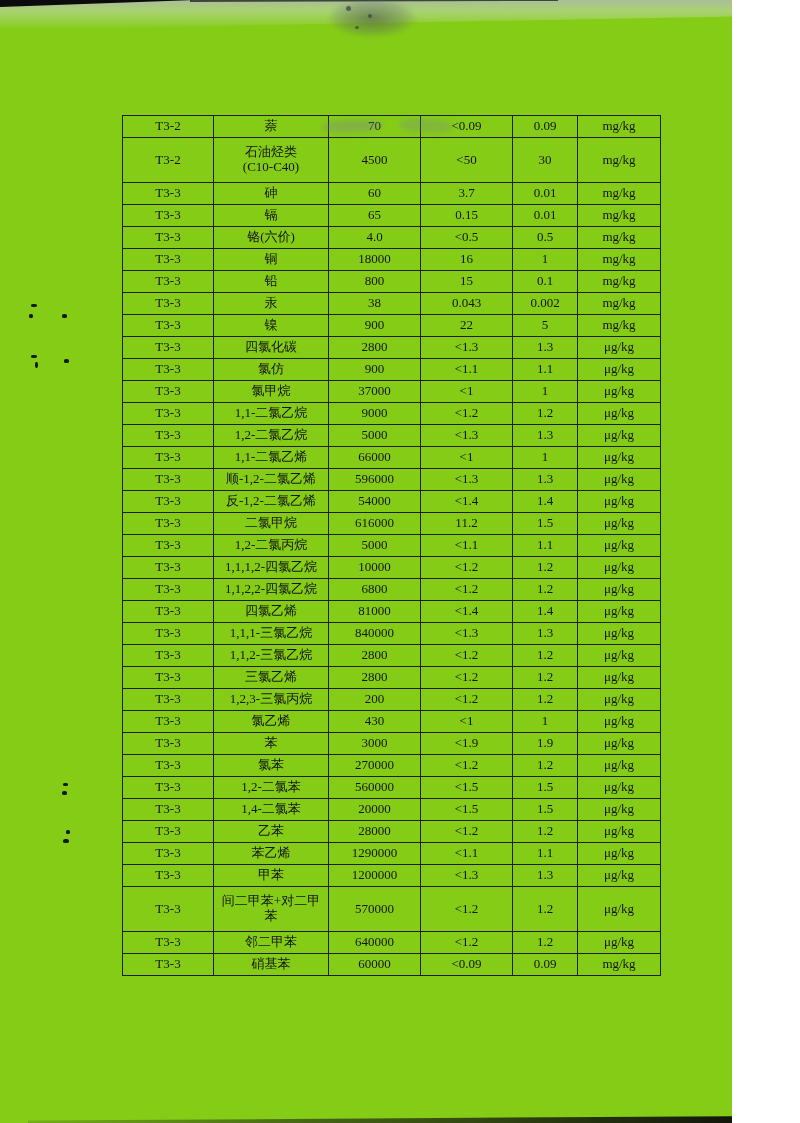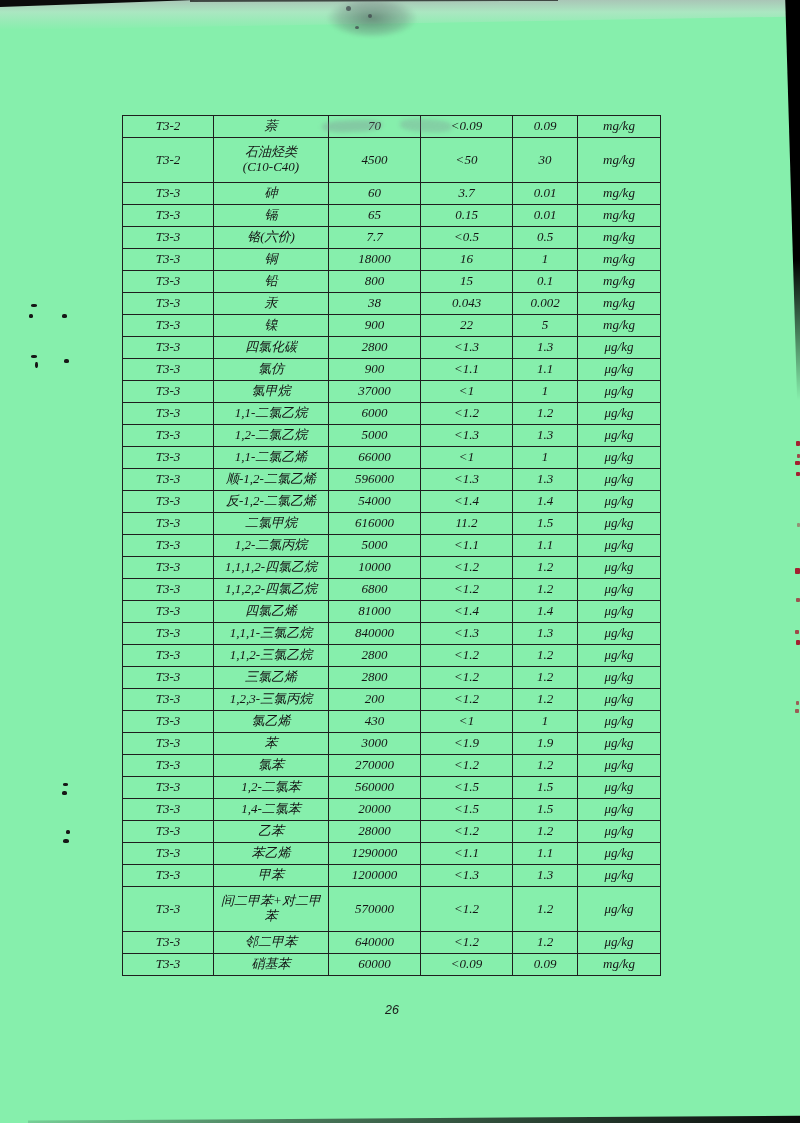--- a/index.html
+++ b/index.html
@@ -1,23 +1,22 @@
 <!DOCTYPE html>
 <html><head>
 <meta charset="utf-8">
 <style>
   html,body{margin:0;padding:0;}
   .page{
     position:relative;
-    width:800px;height:1123px;
-    background:#86efac;
+    width:732px;height:1123px;
+    background:#84cc16;
     overflow:hidden;
     font-family:"Liberation Serif", serif;
     color:#141414;
-    font-style:italic;
   }
   
   .top-gray-band{
     position:absolute;left:0;top:0;width:100%;height:30px;
     background:linear-gradient(180deg, rgba(178,187,185,0.8) 0%, rgba(215,221,219,0.45) 40%, rgba(255,255,255,0) 100%);
     clip-path:polygon(0 0,100% 0,100% 55%,0 100%);
   }
   .top-left-black{
     position:absolute;left:0;top:0;width:195px;height:7px;
     background:#0b0b0b;
@@ -153,21 +152,21 @@
           <td>T3-3</td>
           <td>镉</td>
           <td>65</td>
           <td>0.15</td>
           <td>0.01</td>
           <td>mg/kg</td>
         </tr>
         <tr>
           <td>T3-3</td>
           <td>铬(六价)</td>
-          <td>7.7</td>
+          <td>4.0</td>
           <td>&lt;0.5</td>
           <td>0.5</td>
           <td>mg/kg</td>
         </tr>
         <tr>
           <td>T3-3</td>
           <td>铜</td>
           <td>18000</td>
           <td>16</td>
           <td>1</td>
@@ -217,21 +216,21 @@
           <td>T3-3</td>
           <td>氯甲烷</td>
           <td>37000</td>
           <td>&lt;1</td>
           <td>1</td>
           <td>μg/kg</td>
         </tr>
         <tr>
           <td>T3-3</td>
           <td>1,1-二氯乙烷</td>
-          <td>6000</td>
+          <td>9000</td>
           <td>&lt;1.2</td>
           <td>1.2</td>
           <td>μg/kg</td>
         </tr>
         <tr>
           <td>T3-3</td>
           <td>1,2-二氯乙烷</td>
           <td>5000</td>
           <td>&lt;1.3</td>
           <td>1.3</td>
@@ -421,15 +420,14 @@
           <td>&lt;0.09</td>
           <td>0.09</td>
           <td>mg/kg</td>
         </tr>
       </tbody>
   </table>
 
   <div class="pencil-smudge" style="left:322px;top:120px;width:60px;height:12px;transform:rotate(-2deg);"></div>
   <div class="pencil-smudge" style="left:400px;top:119px;width:52px;height:13px;transform:rotate(3deg);opacity:.85;"></div>
 
-  <div class="page-number">26</div>
 
 </div>
 
 </body></html>

